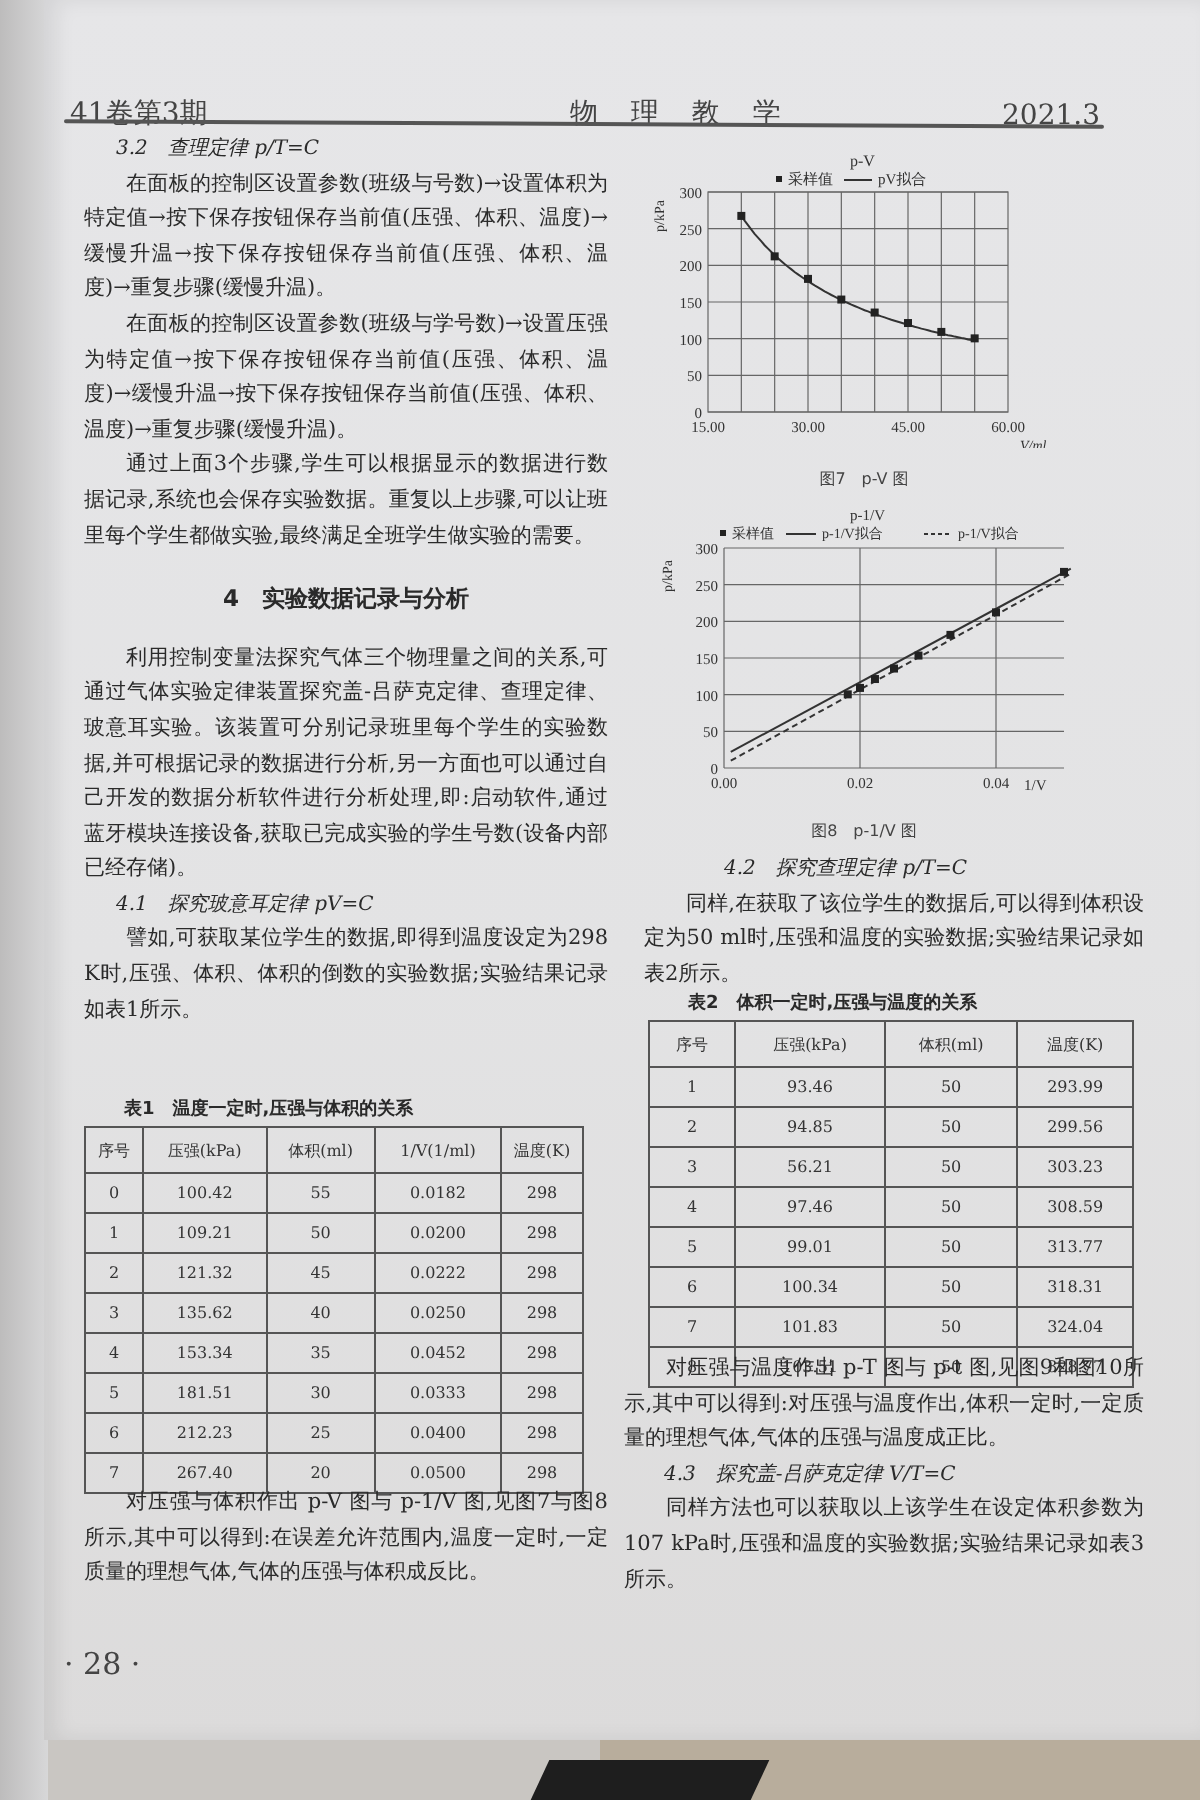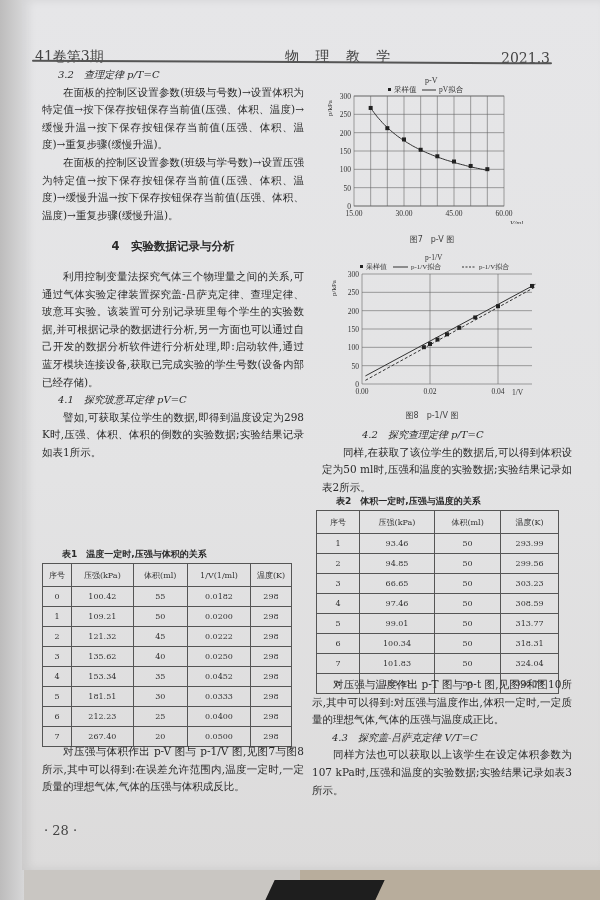--- a/index.html
+++ b/index.html
@@ -40,21 +40,21 @@
   .col {
     position:absolute; font-size:10.5px; line-height:17.6px;
   }
   .col p { margin:0; text-indent:2em; text-align:justify; }
   .sec { margin:0; padding-left:16px; font-style:italic; font-size:10px; }
   .h4 { text-align:center; font-weight:bold; font-size:11.5px; margin:14px 0 12px 0; font-family:"DejaVu Sans","Liberation Sans",sans-serif;}
   .tcap { font-weight:bold; font-size:9px; font-family:"DejaVu Sans","Liberation Sans",sans-serif; margin:4px 0 2px 20px; }
   table { border-collapse:collapse; font-size:8px; color:#333; }
   table td, table th { border:1px solid #555; text-align:center; font-weight:normal; height:19px; padding:0; }
   table th { height:22px;border-radius:7px; }
-  .pagenum { position:absolute; left:44px; top:823px; font-size:13px; color:#444; }
+  .pagenum { position:absolute; left:32px; top:823px; font-size:15px; color:#444; }
   .fig { position:absolute; }
   .figcap { font-size:8px; color:#444; text-align:center; font-family:"DejaVu Sans","Liberation Sans",sans-serif;}
   svg text { font-family:"Liberation Serif", serif; }
 </style>
 </head>
 <body>
 
 <div class="page-edge"></div>
 <div class="page"></div>
 <div class="desk"></div>
@@ -64,20 +64,21 @@
   <span class="left">41卷第3期</span>
   <span class="center">物 理 教 学</span>
   <span class="right">2021.3</span>
 </div>
 <div class="header-rule"></div>
 
 <div class="col" style="left:42px; top:66px; width:262px;">
   <div class="sec">3.2　查理定律 p/T=C</div>
   <p>在面板的控制区设置参数(班级与号数)→设置体积为特定值→按下保存按钮保存当前值(压强、体积、温度)→缓慢升温→按下保存按钮保存当前值(压强、体积、温度)→重复步骤(缓慢升温)。</p>
   <p>在面板的控制区设置参数(班级与学号数)→设置压强为特定值→按下保存按钮保存当前值(压强、体积、温度)→缓慢升温→按下保存按钮保存当前值(压强、体积、温度)→重复步骤(缓慢升温)。</p>
+  <p>通过上面3个步骤,学生可以根据显示的数据进行数据记录,系统也会保存实验数据。重复以上步骤,可以让班里每个学生都做实验,最终满足全班学生做实验的需要。</p>
   <div class="h4">4　实验数据记录与分析</div>
   <p>利用控制变量法探究气体三个物理量之间的关系,可通过气体实验定律装置探究盖-吕萨克定律、查理定律、玻意耳实验。该装置可分别记录班里每个学生的实验数据,并可根据记录的数据进行分析,另一方面也可以通过自己开发的数据分析软件进行分析处理,即:启动软件,通过蓝牙模块连接设备,获取已完成实验的学生号数(设备内部已经存储)。</p>
   <div class="sec">4.1　探究玻意耳定律 pV=C</div>
   <p>譬如,可获取某位学生的数据,即得到温度设定为298 K时,压强、体积、体积的倒数的实验数据;实验结果记录如表1所示。</p>
 </div>
 
 <div style="position:absolute; left:42px; top:544px; width:250px;">
   <div class="tcap">表1　温度一定时,压强与体积的关系</div>
   <table id="t1" style="width:250px;">
     <thead>
@@ -263,21 +264,21 @@
     <text x="190" y="143" font-size="7.5" fill="#333">1/V</text>
   </svg>
   <div class="figcap" style="margin-top:-6px; margin-left:-10px;">图8　p-1/V 图</div>
 </div>
 
 <div class="col" style="left:322px; top:426px; width:250px;">
   <div class="sec" style="padding-left:40px;">4.2　探究查理定律 p/T=C</div>
   <p>同样,在获取了该位学生的数据后,可以得到体积设定为50 ml时,压强和温度的实验数据;实验结果记录如表2所示。</p>
 </div>
 
-<div style="position:absolute; left:316px; top:491px; width:248px;">
+<div style="position:absolute; left:324px; top:491px; width:248px;">
   <div class="tcap">表2　体积一定时,压强与温度的关系</div>
   <table style="width:243px;">
     <thead>
         <tr>
       <th style="width:42px">序号</th>
       <th>压强(kPa)</th>
       <th>体积(ml)</th>
       <th>温度(K)</th>
     </tr>
       </thead>
@@ -289,21 +290,21 @@
           <td>293.99</td>
         </tr>
         <tr>
           <td>2</td>
           <td>94.85</td>
           <td>50</td>
           <td>299.56</td>
         </tr>
         <tr>
           <td>3</td>
-          <td>66.65</td>
+          <td>56.21</td>
           <td>50</td>
           <td>303.23</td>
         </tr>
         <tr>
           <td>4</td>
           <td>97.46</td>
           <td>50</td>
           <td>308.59</td>
         </tr>
         <tr>

